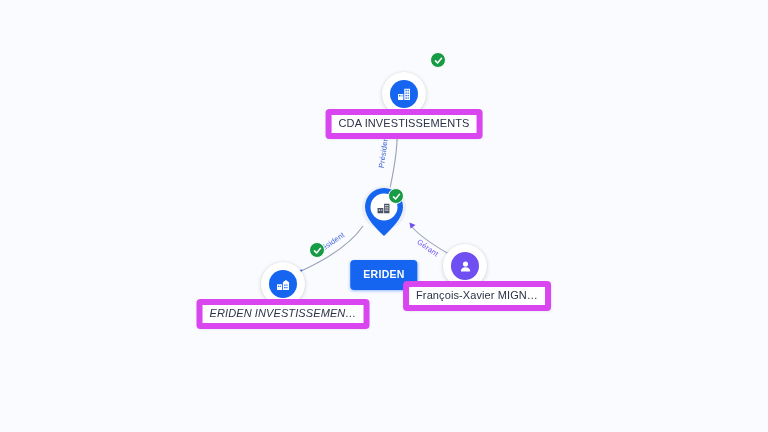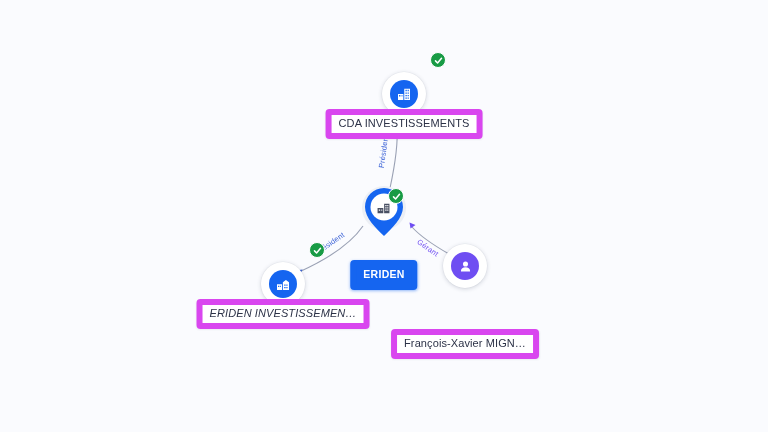--- a/index.html
+++ b/index.html
@@ -195,16 +195,16 @@
 
   <div class="node" style="left:465px; top:266px;">
     <div class="node-circle">
       <div class="node-inner inner-purple">
         <svg width="17" height="17" viewBox="0 0 24 24" fill="#ffffff" aria-hidden="true">
           <circle cx="12" cy="8.4" r="3.6"></circle>
           <path d="M12 13.2c-3.6 0-6.4 2.1-6.4 4.7v1.3h12.8v-1.3c0-2.6-2.8-4.7-6.4-4.7z"></path>
         </svg>
       </div>
     </div>
-    <div class="node-label" style="left:0px; top:15px;margin-top:48px;">François-Xavier MIGN…</div>
+    <div class="node-label" style="left:12px; top:15px;">François-Xavier MIGN…</div>
   </div>
 
 </div>
 
 </body></html>

